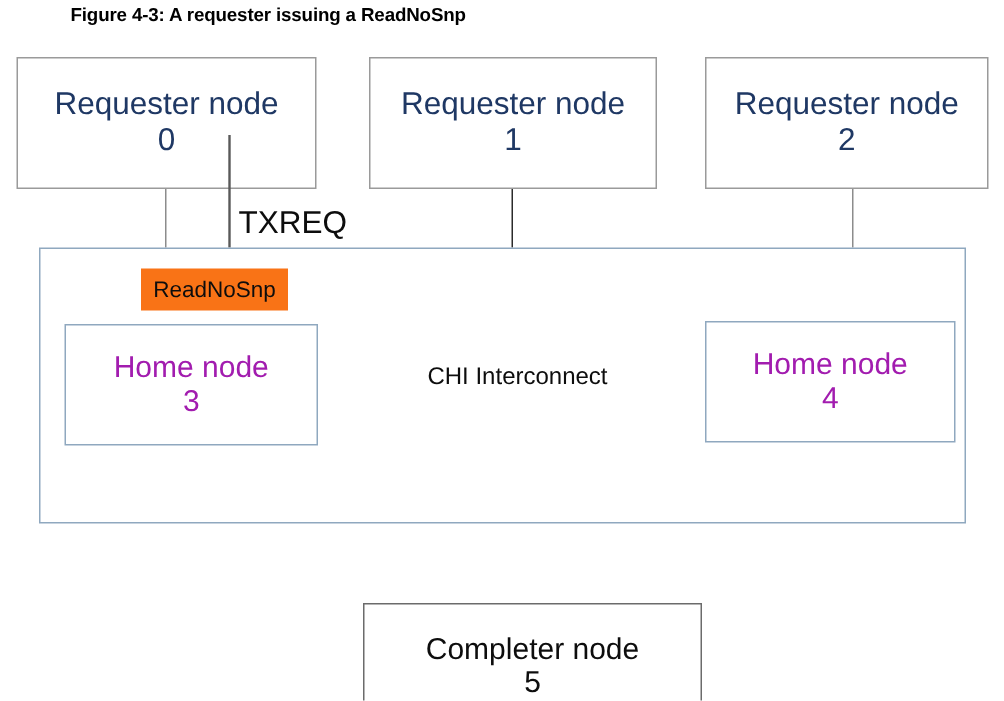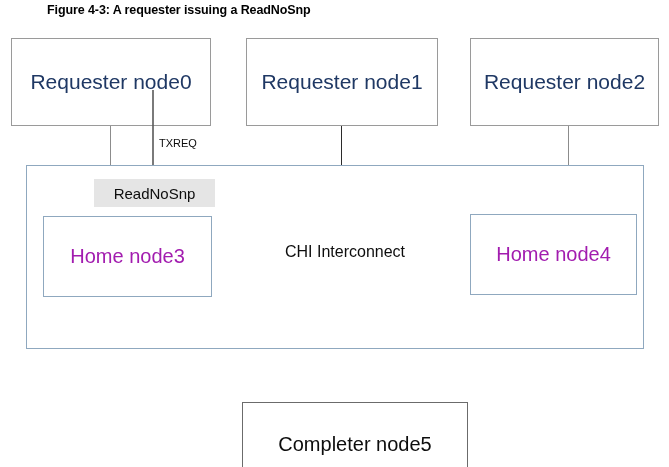--- a/index.html
+++ b/index.html
@@ -36,21 +36,21 @@
     white-space: nowrap;
     padding-left: 36px;
   }
 
   
   .node-box {
     position: absolute;
     box-sizing: border-box;
     background: #ffffff;
     display: flex;
-    flex-direction: row;
+    flex-direction: column;
     align-items: center;
     justify-content: center;
     text-align: center;
     line-height: 1.12;
   }
   .node-box .node-title,
   .node-box .node-id {
     display: block;
     white-space: nowrap;
   }
@@ -105,23 +105,23 @@
     border: 1.3px solid #6b6b6b;
     color: #0d0d0d;
     font-size: 20px;
   }
 
   
   #readnosnp-badge {
     position: absolute;
     left: 94px;
     top: 179px;
-    width: 121px;
+    width: 98px;
     height: 28px;
-    background: #e5e5e5;
+    background: #f97316;
     color: #0d0d0d;
     font-size: 15px;
     display: flex;
     align-items: center;
     justify-content: center;
     white-space: nowrap;
   }
 
   
   .connector {
@@ -155,21 +155,21 @@
     left: 136px;
     top: 90px;
     width: 36px;
     height: 92px;
     overflow: visible;
   }
   #txreq-label {
     position: absolute;
     left: 159px;
     top: 137px;
-    font-size: 11px;
+    font-size: 21px;
     color: #0d0d0d;
     white-space: nowrap;
   }
 </style>
 </head>
 <body>
 
 <div id="figure-root">
 
   <div class="figure-caption">Figure 4-3: A requester issuing a ReadNoSnp</div>

